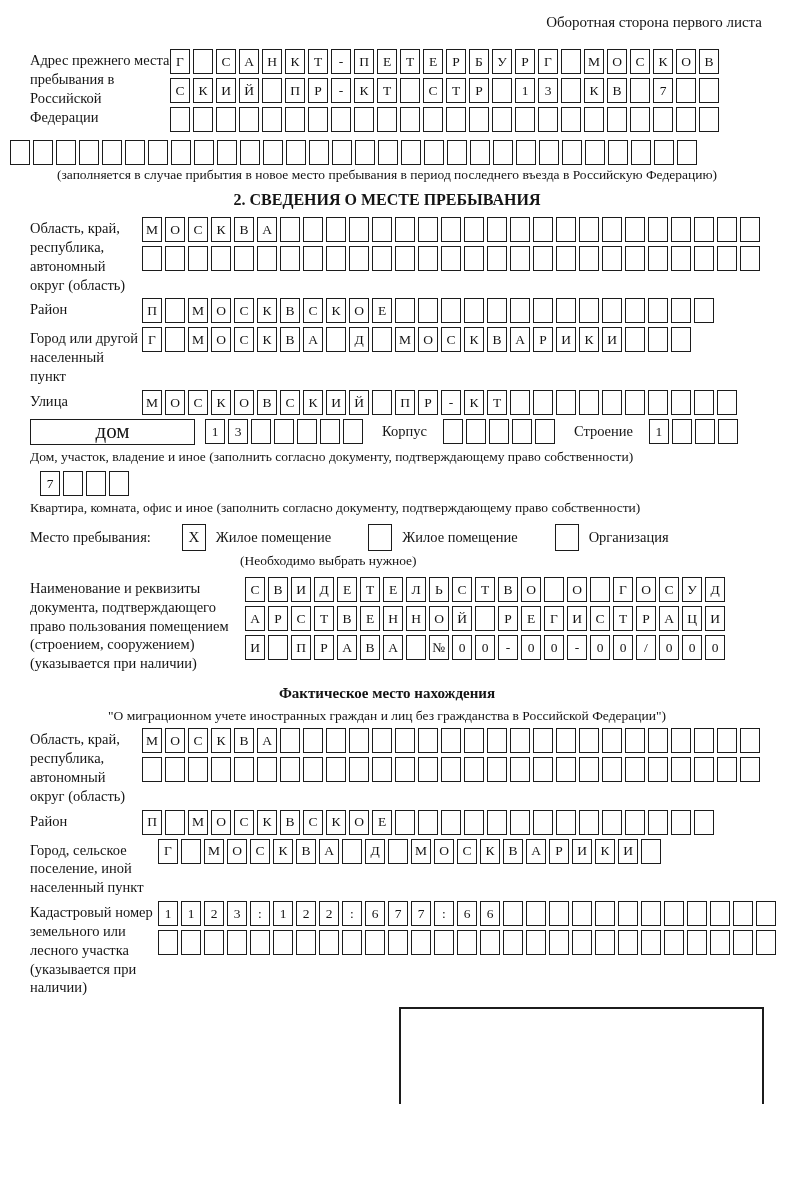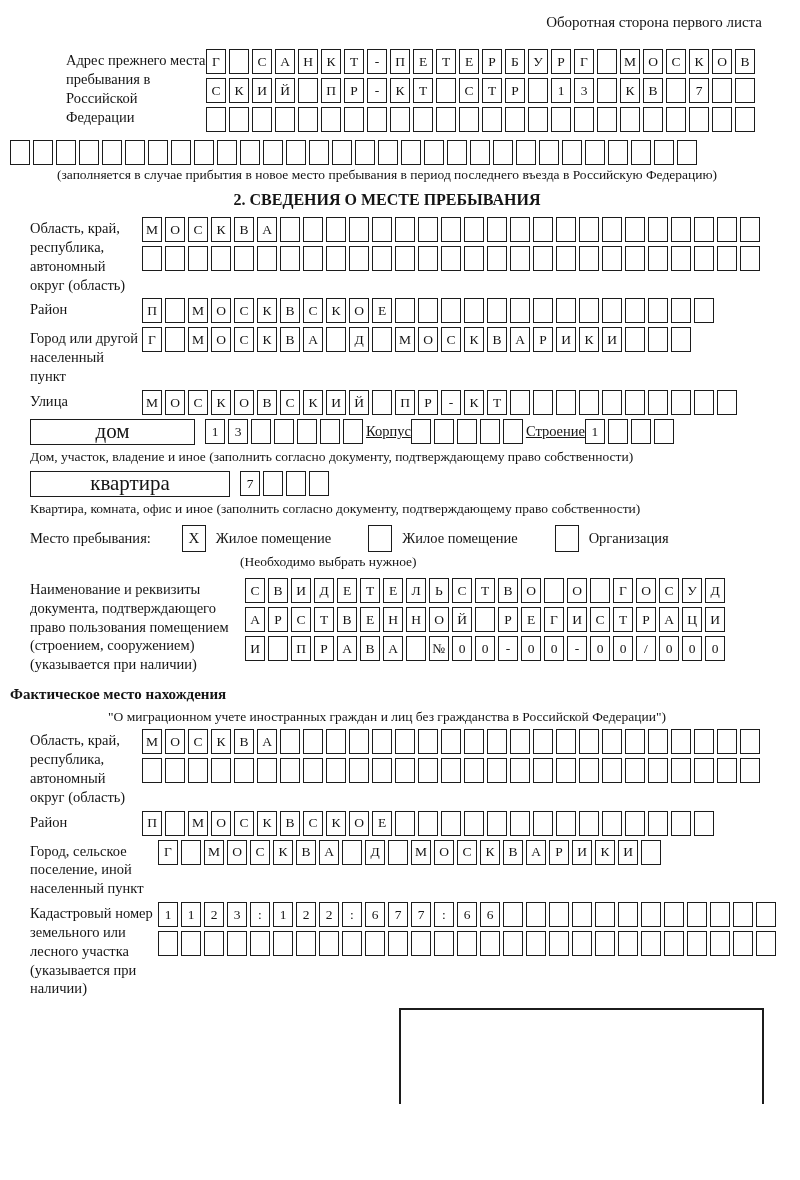--- a/index.html
+++ b/index.html
@@ -16,36 +16,36 @@
     flex:0 0 auto; width:20px; height:25px; box-sizing:border-box;
     border:1.5px solid #1c1c1c; margin-right:3px;
     display:inline-flex; align-items:center; justify-content:center;
     font-size:13.5px; line-height:1; background:#fff;
   }
   .cell.cb { width:24px; height:27px; font-size:15px; }
 
   .box-row { display:flex; align-items:flex-start; margin:0 0 4px 20px; }
   .rowstack > .cells { margin-bottom:4px; }
   .lbl { flex:0 0 auto; font-size:14.5px; line-height:1.3; padding-top:2px; }
-  .w140 { width:140px;margin-left:36px; } .w112 { width:112px; } .w215 { width:215px; } .w128 { width:128px; }
+  .w140 { width:140px; } .w112 { width:112px; } .w215 { width:215px; } .w128 { width:128px; }
 
   .fullrow { margin:2px 0 2px 0; }
 
   .note-c { text-align:center; font-size:13.5px; margin:2px 0 4px 0; }
   .note-l { font-size:13.5px; margin:2px 0 6px 20px; }
   .title-1 { text-align:center; font-weight:bold; font-size:16px; margin:8px 0 8px 0; }
-  .title-2 { text-align:left; font-weight:bold; font-size:15px; margin:12px 0 6px 0; }
+  .title-2 { text-align:center; font-weight:bold; font-size:15px; margin:12px 0 6px 0; }
 
   .widebox {
     box-sizing:border-box; border:1.5px solid #1c1c1c; height:26px;
     display:inline-flex; align-items:center; justify-content:center;
     font-size:21px; flex:0 0 auto;
   }
   .inline-row { display:flex; align-items:center; margin:4px 0 4px 20px; }
-  .inline-lbl { font-size:14.5px; margin:0 0; flex:0 0 auto;text-decoration:underline; }
+  .inline-lbl { font-size:14.5px; margin:0 16px; flex:0 0 auto; }
 
   .place-row { display:flex; align-items:center; margin:8px 0 2px 20px; font-size:14.5px;gap:19px; }
   .opt { display:flex; align-items:center; margin-right:18px; }
   .opt .cell { margin-right:10px; }
   .choose-note { font-size:13.5px; margin:2px 0 8px 230px; }
 
   .stamp-box {
     width:365px; height:175px; box-sizing:border-box;
     border:2px solid #1c1c1c; margin:10px 0 6px auto; background:#fff;
   }
@@ -357,21 +357,20 @@
     <div class="cells">
         <span class="cell filled">1</span>
         <span class="cell"></span>
         <span class="cell"></span>
         <span class="cell"></span>
       </div>
   </div>
   <div class="note-l">Дом, участок, владение и иное (заполнить согласно документу, подтверждающему право собственности)</div>
 
   <div class="inline-row">
-    <div class="widebox" style="width:200px;">квартира</div>
     <span style="width:10px;"></span>
     <div class="cells">
         <span class="cell filled">7</span>
         <span class="cell"></span>
         <span class="cell"></span>
         <span class="cell"></span>
       </div>
   </div>
   <div class="note-l">Квартира, комната, офис и иное (заполнить согласно документу, подтверждающему право собственности)</div>
 

